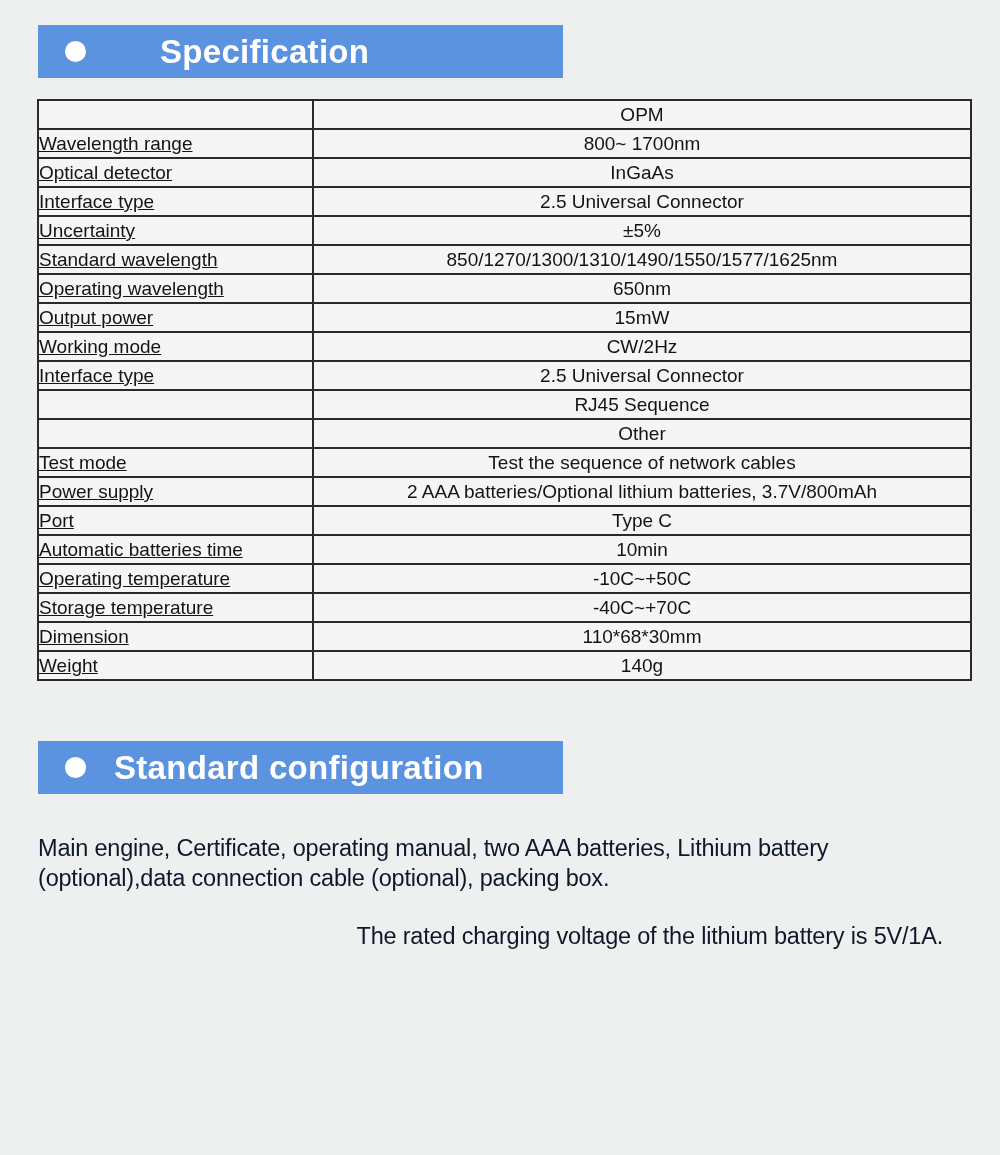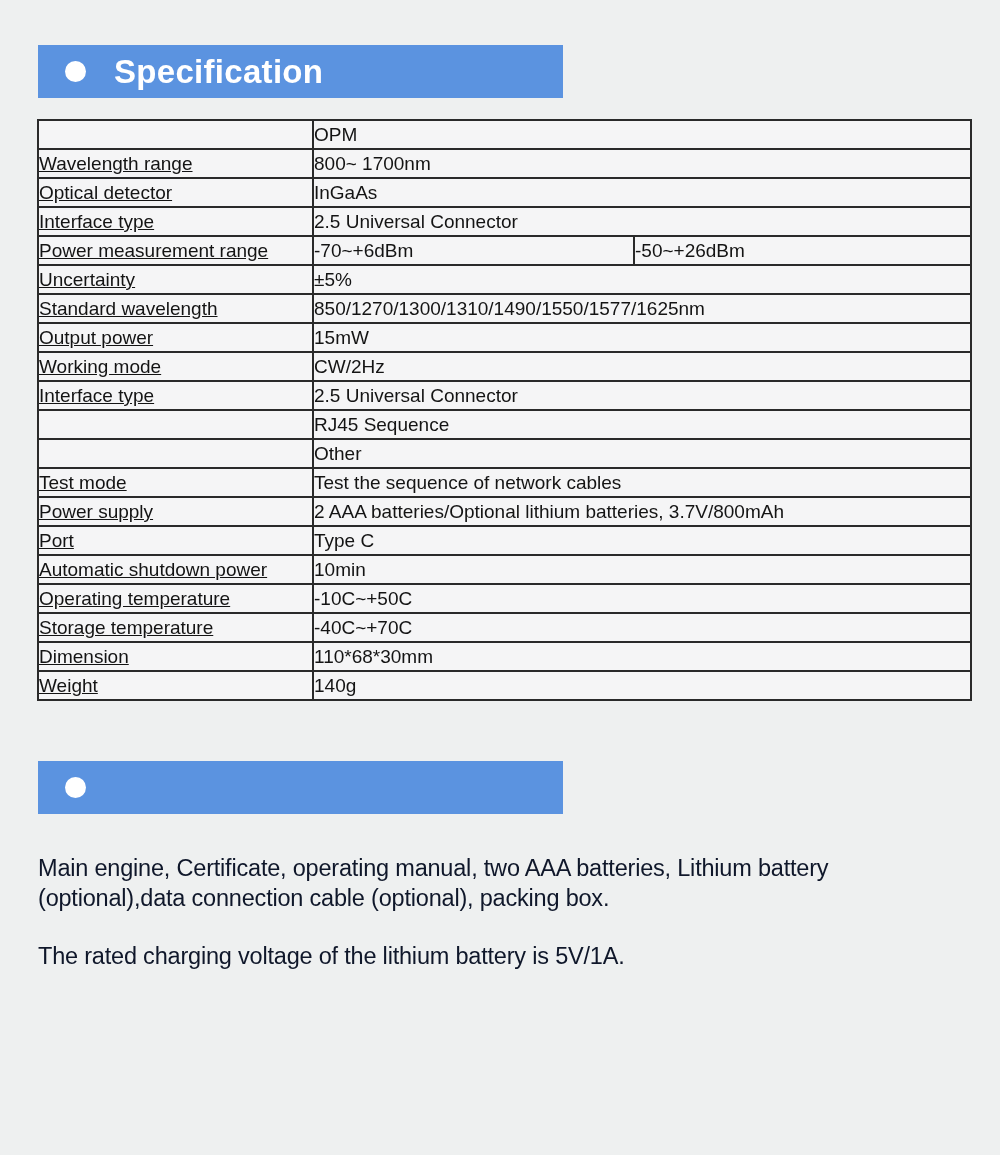--- a/index.html
+++ b/index.html
@@ -31,21 +31,21 @@
     flex: 0 0 auto;
   }
   .banner .title {
     color: #ffffff;
     font-size: 33px;
     font-weight: bold;
     margin-left: 28px;
     letter-spacing: 0.3px;
     white-space: nowrap;
   }
-  #banner-spec { margin-top: 45px; }
+  #banner-spec { margin-top: 25px; gap: 46px; }
   #banner-config { margin-top: 60px; }
 
   table.spec {
     border-collapse: collapse;
     table-layout: fixed;
     margin: 21px 0 0 37px;
     width: 933px;
     background: #f5f5f6;
   }
   table.spec td {
@@ -56,33 +56,33 @@
     padding: 0;
     overflow: hidden;
     white-space: nowrap;
   }
   td.label-cell {
     text-align: left;
     padding-left: 3px;
     text-decoration: underline;
   }
   td.value-cell {
-    text-align: left;
+    text-align: center;
   }
 
   .bodytext {
     margin-left: 38px;
     width: 905px;
     font-size: 23.5px;
     line-height: 30px;
     color: #0f172a;
     letter-spacing: -0.2px;
   }
   #config-paragraph { margin-top: 39px; }
-  #charging-note { margin-top: 28px; }
+  #charging-note { margin-top: 28px; text-align: right; }
 </style>
 </head>
 <body>
 
 <div class="banner" id="banner-spec">
   <span class="bullet"></span>
   <span class="title">Specification</span>
 </div>
 
 <table class="spec">
@@ -102,31 +102,30 @@
       </tr>
       <tr>
         <td class="label-cell">Optical detector</td>
         <td class="value-cell" colspan="2">InGaAs</td>
       </tr>
       <tr>
         <td class="label-cell">Interface type</td>
         <td class="value-cell" colspan="2">2.5 Universal Connector</td>
       </tr>
       <tr>
-        <td class="label-cell">Power measurement range</td>
-        <td class="value-cell">-70~+6dBm</td>
-        <td class="value-cell">-50~+26dBm</td>
-      </tr>
-      <tr>
         <td class="label-cell">Uncertainty</td>
         <td class="value-cell" colspan="2">±5%</td>
       </tr>
       <tr>
         <td class="label-cell">Standard wavelength</td>
         <td class="value-cell" colspan="2">850/1270/1300/1310/1490/1550/1577/1625nm</td>
+      </tr>
+      <tr>
+        <td class="label-cell">Operating wavelength</td>
+        <td class="value-cell" colspan="2">650nm</td>
       </tr>
       <tr>
         <td class="label-cell">Output power</td>
         <td class="value-cell" colspan="2">15mW</td>
       </tr>
       <tr>
         <td class="label-cell">Working mode</td>
         <td class="value-cell" colspan="2">CW/2Hz</td>
       </tr>
       <tr>
@@ -147,21 +146,21 @@
       </tr>
       <tr>
         <td class="label-cell">Power supply</td>
         <td class="value-cell" colspan="2">2 AAA batteries/Optional lithium batteries, 3.7V/800mAh</td>
       </tr>
       <tr>
         <td class="label-cell">Port</td>
         <td class="value-cell" colspan="2">Type C</td>
       </tr>
       <tr>
-        <td class="label-cell">Automatic shutdown power</td>
+        <td class="label-cell">Automatic batteries time</td>
         <td class="value-cell" colspan="2">10min</td>
       </tr>
       <tr>
         <td class="label-cell">Operating temperature</td>
         <td class="value-cell" colspan="2">-10C~+50C</td>
       </tr>
       <tr>
         <td class="label-cell">Storage temperature</td>
         <td class="value-cell" colspan="2">-40C~+70C</td>
       </tr>
@@ -171,17 +170,18 @@
       </tr>
       <tr>
         <td class="label-cell">Weight</td>
         <td class="value-cell" colspan="2">140g</td>
       </tr>
     </tbody>
 </table>
 
 <div class="banner" id="banner-config">
   <span class="bullet"></span>
+  <span class="title">Standard configuration</span>
 </div>
 
 <div class="bodytext" id="config-paragraph">Main engine, Certificate, operating manual, two AAA batteries, Lithium battery (optional),data connection cable (optional), packing box.</div>
 
 <div class="bodytext" id="charging-note">The rated charging voltage of the lithium battery is 5V/1A.</div>
 
 </body></html>

